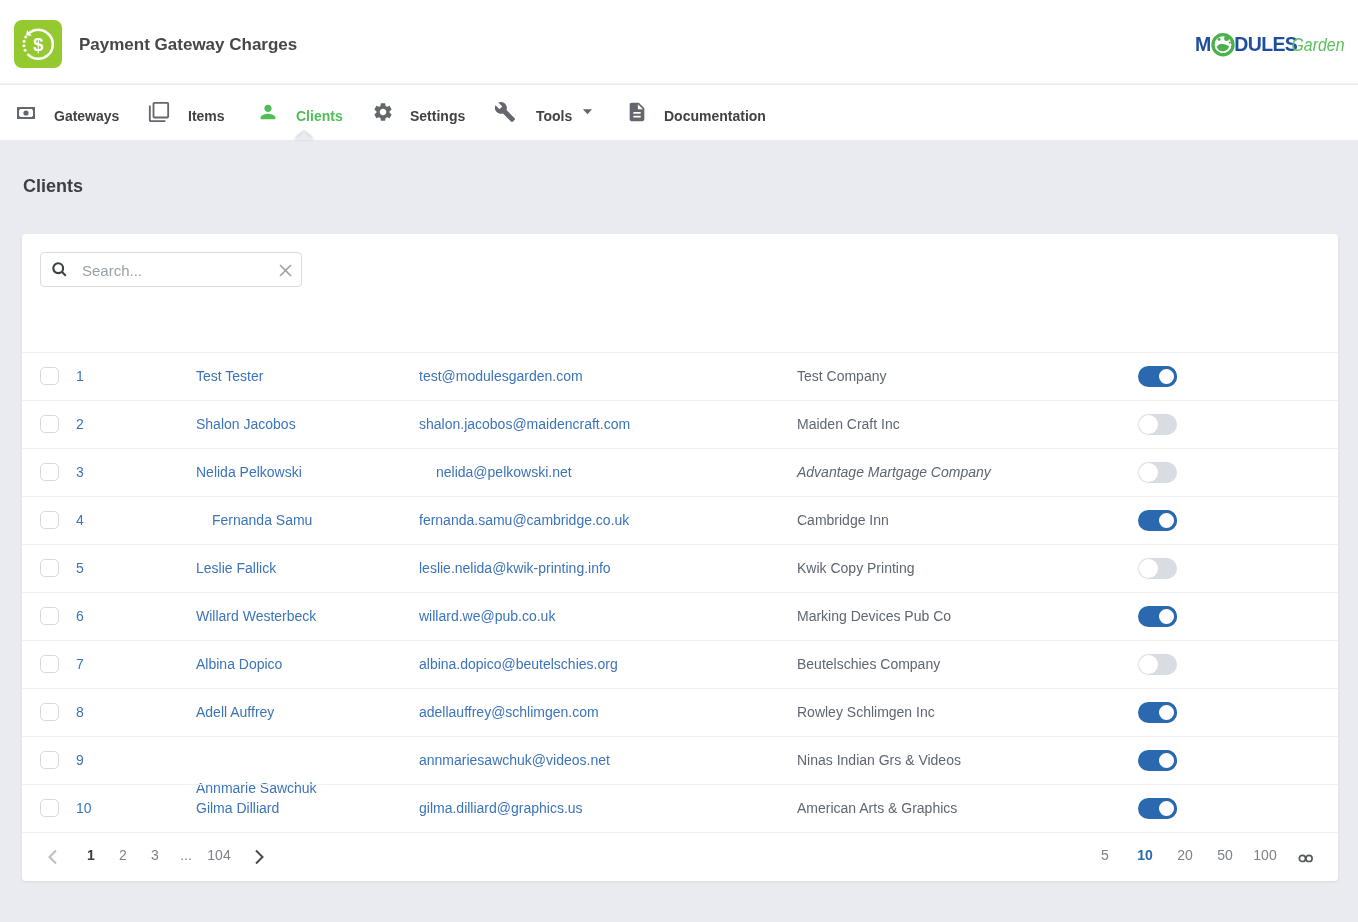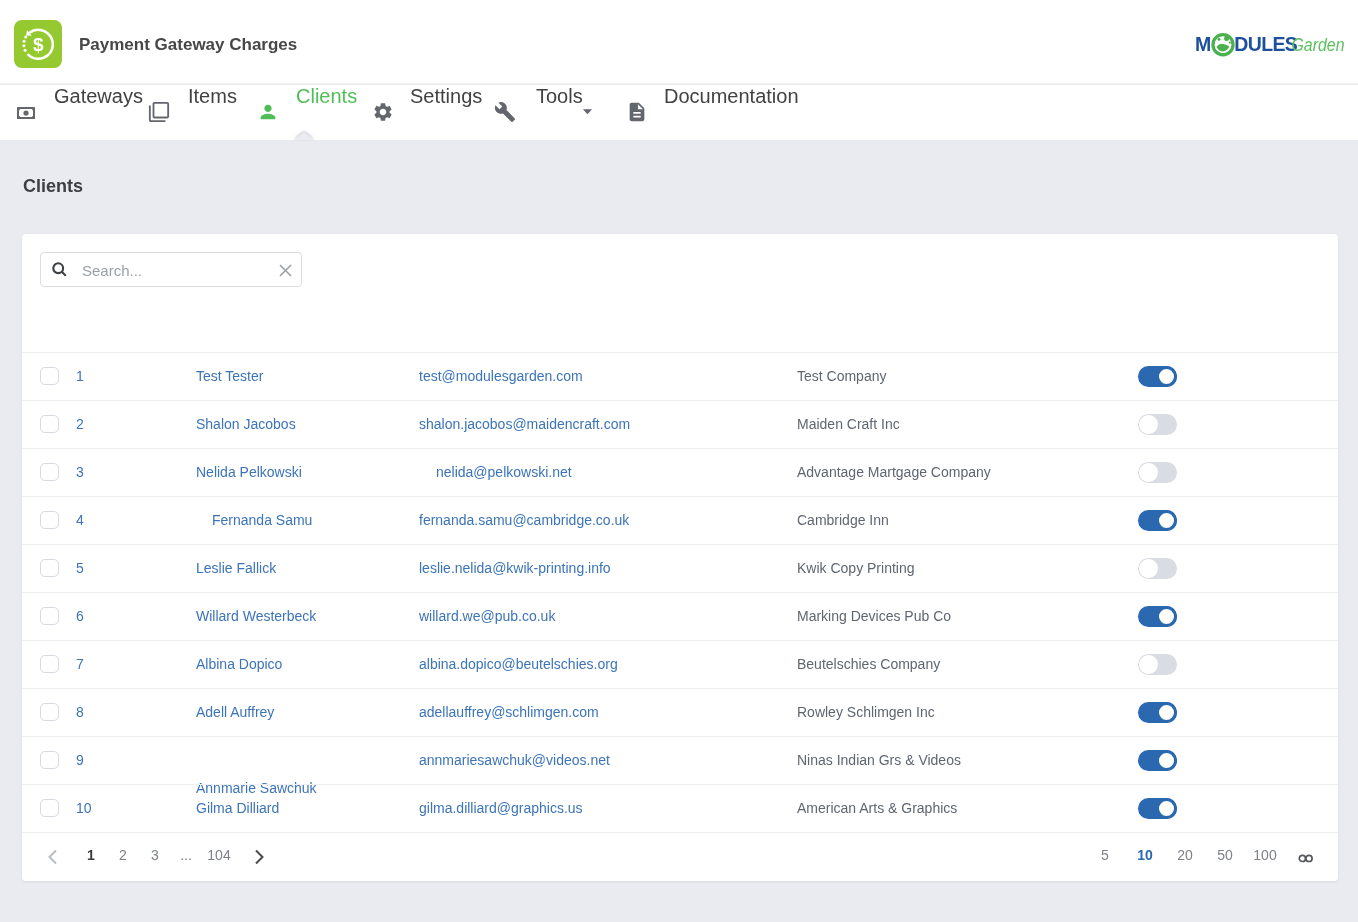--- a/index.html
+++ b/index.html
@@ -7,21 +7,21 @@
   body { font-family:"Liberation Sans",sans-serif; background:#e9ebf0; position:relative; }
 
   
   .header { position:absolute; left:0; top:0; width:1358px; height:84px; background:#fff; border-bottom:1px solid #f1f1f1; }
   .modicon { position:absolute; left:14px; top:20px; }
   .title { position:absolute; left:79px; top:35px; font-size:17px; font-weight:bold; color:#474747; }
   .logo { position:absolute; right:14px; top:30px; height:30px; }
 
   
   .nav { position:absolute; left:0; top:85px; width:1358px; height:55px; background:#fff; }
-  .navtext { position:absolute; font-size:20px; font-weight:normal; color:#424242; top:4px; line-height:14px; }
+  .navtext { position:absolute; font-size:14px; font-weight:bold; color:#424242; top:24px; line-height:14px; }
   .navtext.green { color:#4fbe56; }
   .navicon { position:absolute; top:17px; }
   .notch { position:absolute; left:294px; top:132px; width:0; height:0; border-left:10px solid transparent; border-right:10px solid transparent; border-bottom:8.5px solid #e9ebf0; filter:drop-shadow(0 -1px 1.5px rgba(120,125,135,0.45)); }
 
   
   .pagehead { position:absolute; left:23px; top:176px; font-size:18px; font-weight:bold; color:#3e4045; }
   .card { position:absolute; left:22px; top:234px; width:1316px; height:647px; background:#fff; border-radius:4px; box-shadow:0 1px 3px rgba(0,0,0,0.07); }
 
   
   .search { position:absolute; left:18px; top:18px; width:262px; height:35px; border:1px solid #d9dce1; border-radius:4px;padding-left:30px; }
@@ -155,21 +155,21 @@
     <div class="cell gray" style="left:775px;">Maiden Craft Inc</div>
     <div class="tgl off">
         <div class="knob"></div>
       </div>
   </div>
   <div class="row" style="top:214px">
     <div class="checkbox" style="left:18px;top:14px;"></div>
     <div class="cell blue" style="left:54px;">3</div>
     <div class="cell blue" style="left:174px;">Nelida Pelkowski</div>
     <div class="cell blue" style="left:397px;margin-left:17px;">nelida@pelkowski.net</div>
-    <div class="cell gray" style="left:775px;">Advantage Martgage Company</div>
+    <div class="cell gray" style="left:775px;font-style:italic;">Advantage Martgage Company</div>
     <div class="tgl off">
         <div class="knob"></div>
       </div>
   </div>
   <div class="row" style="top:262px">
     <div class="checkbox" style="left:18px;top:14px;"></div>
     <div class="cell blue" style="left:54px;">4</div>
     <div class="cell blue" style="left:190px;">Fernanda Samu</div>
     <div class="cell blue" style="left:397px;">fernanda.samu@cambridge.co.uk</div>
     <div class="cell gray" style="left:775px;">Cambridge Inn</div>

